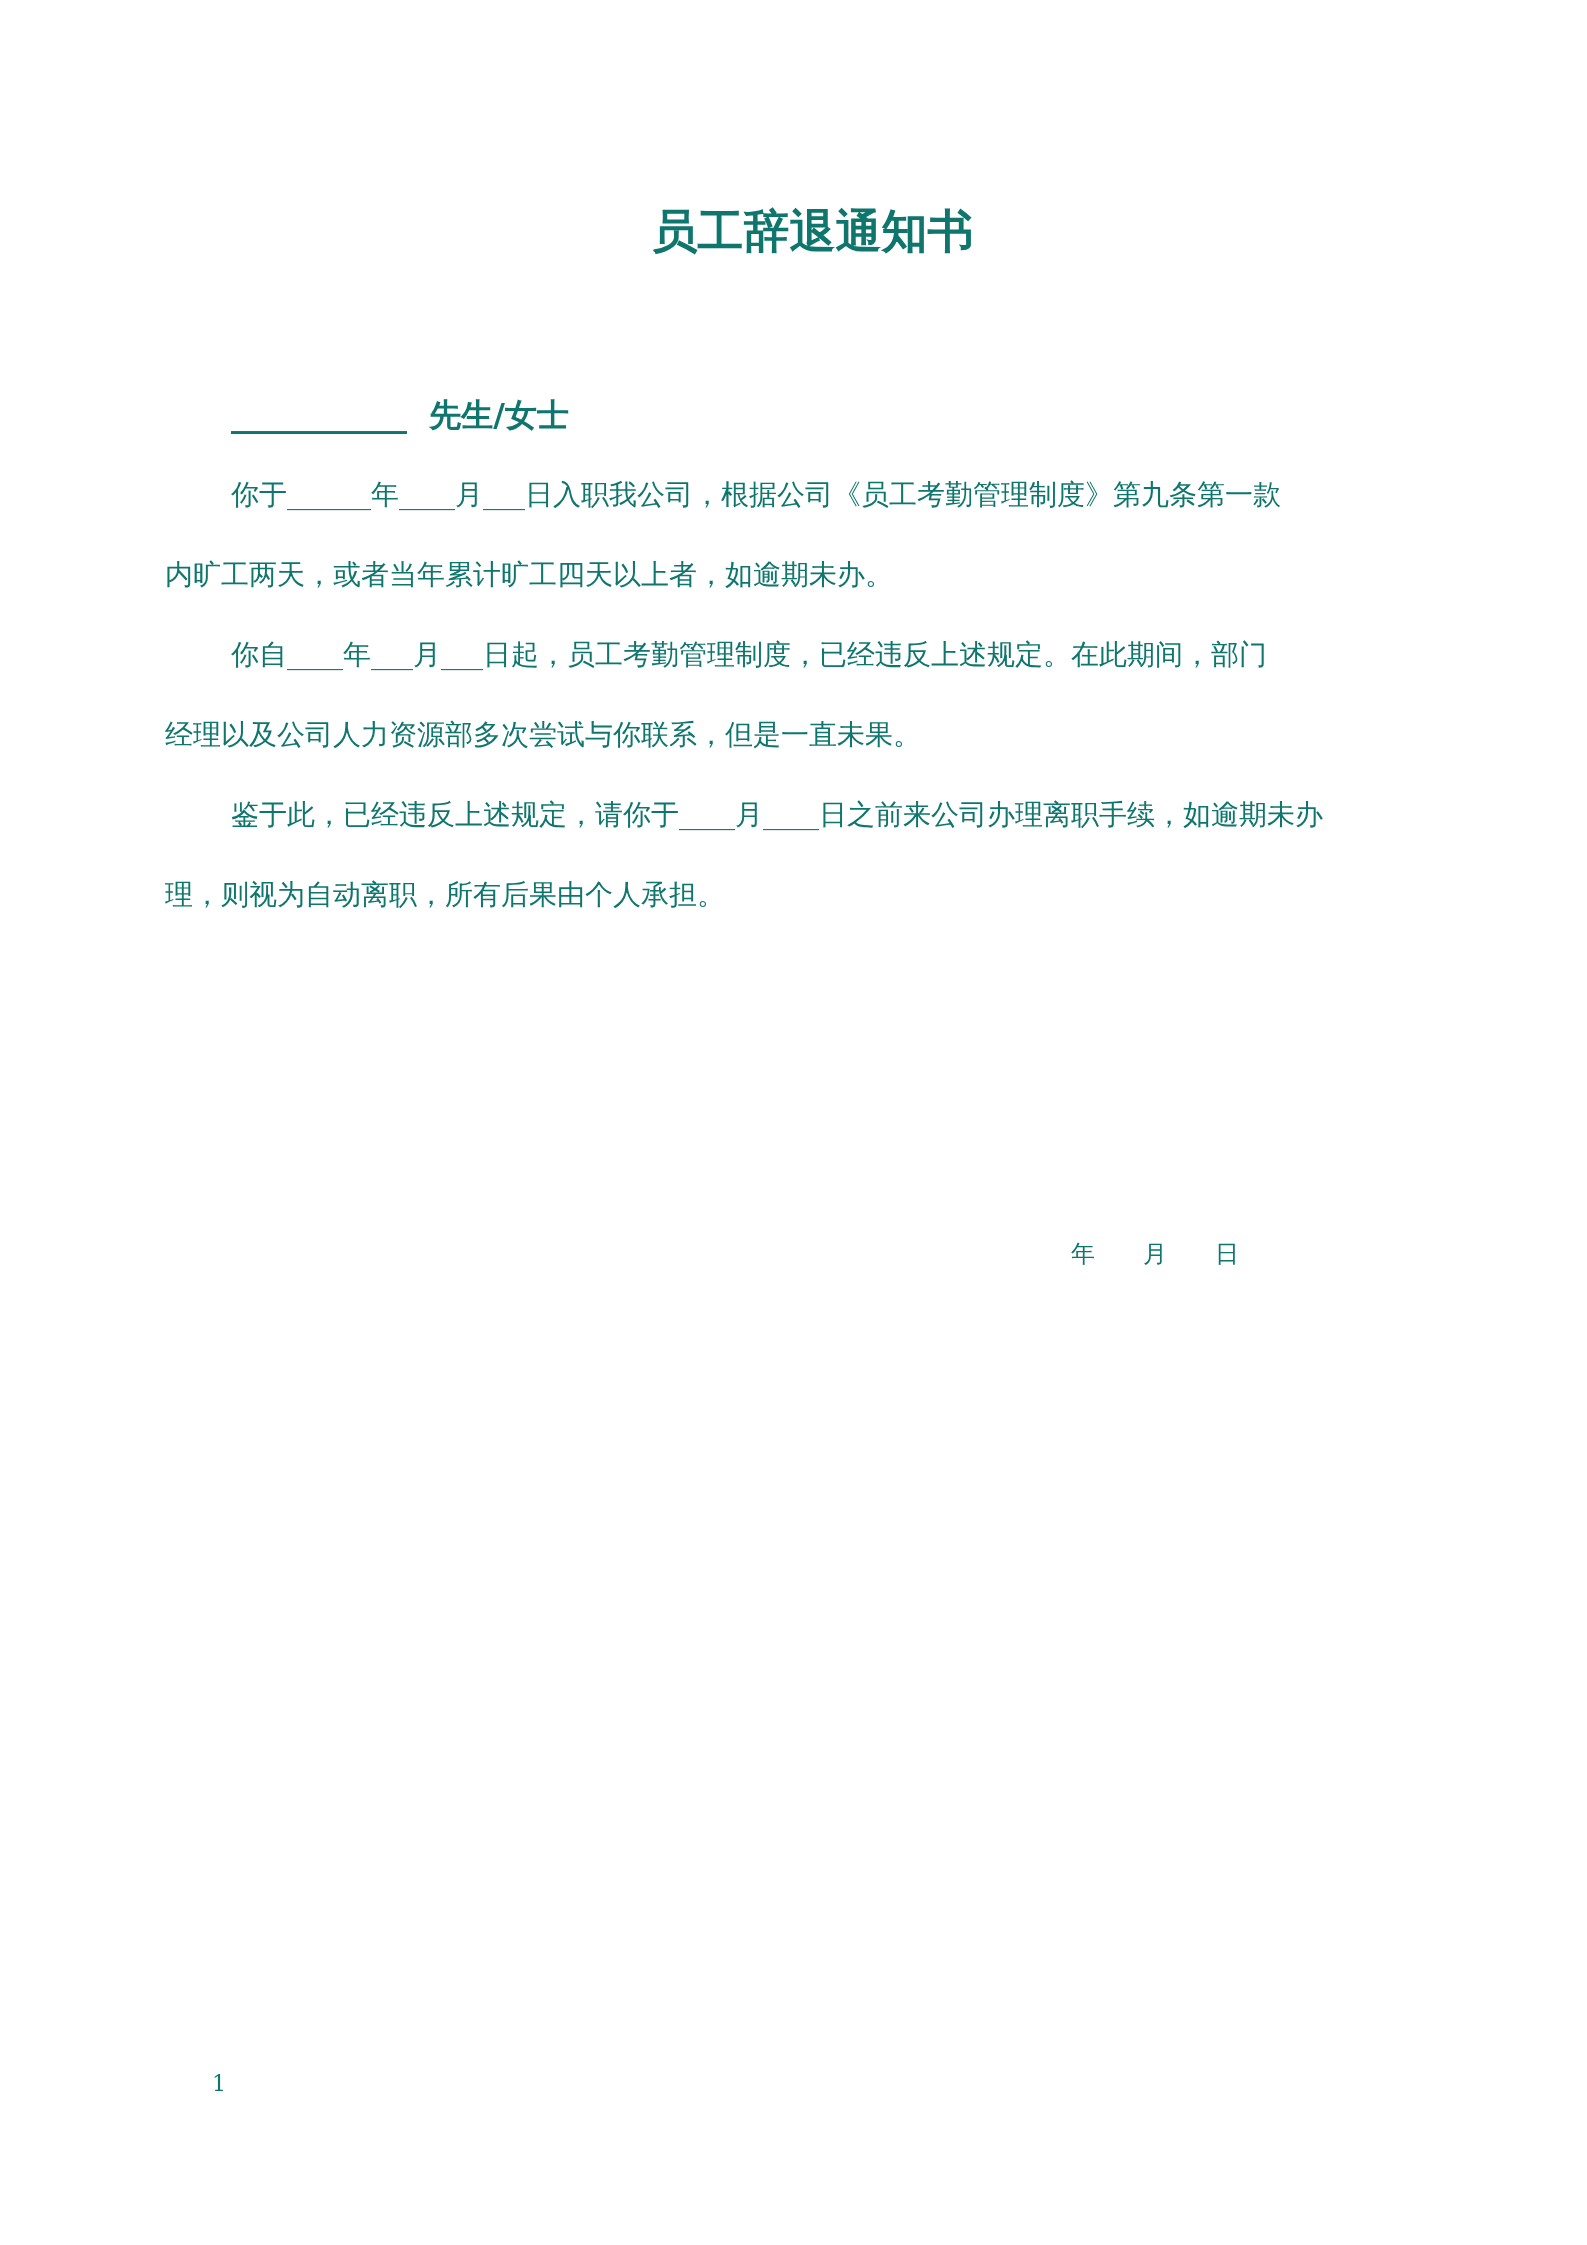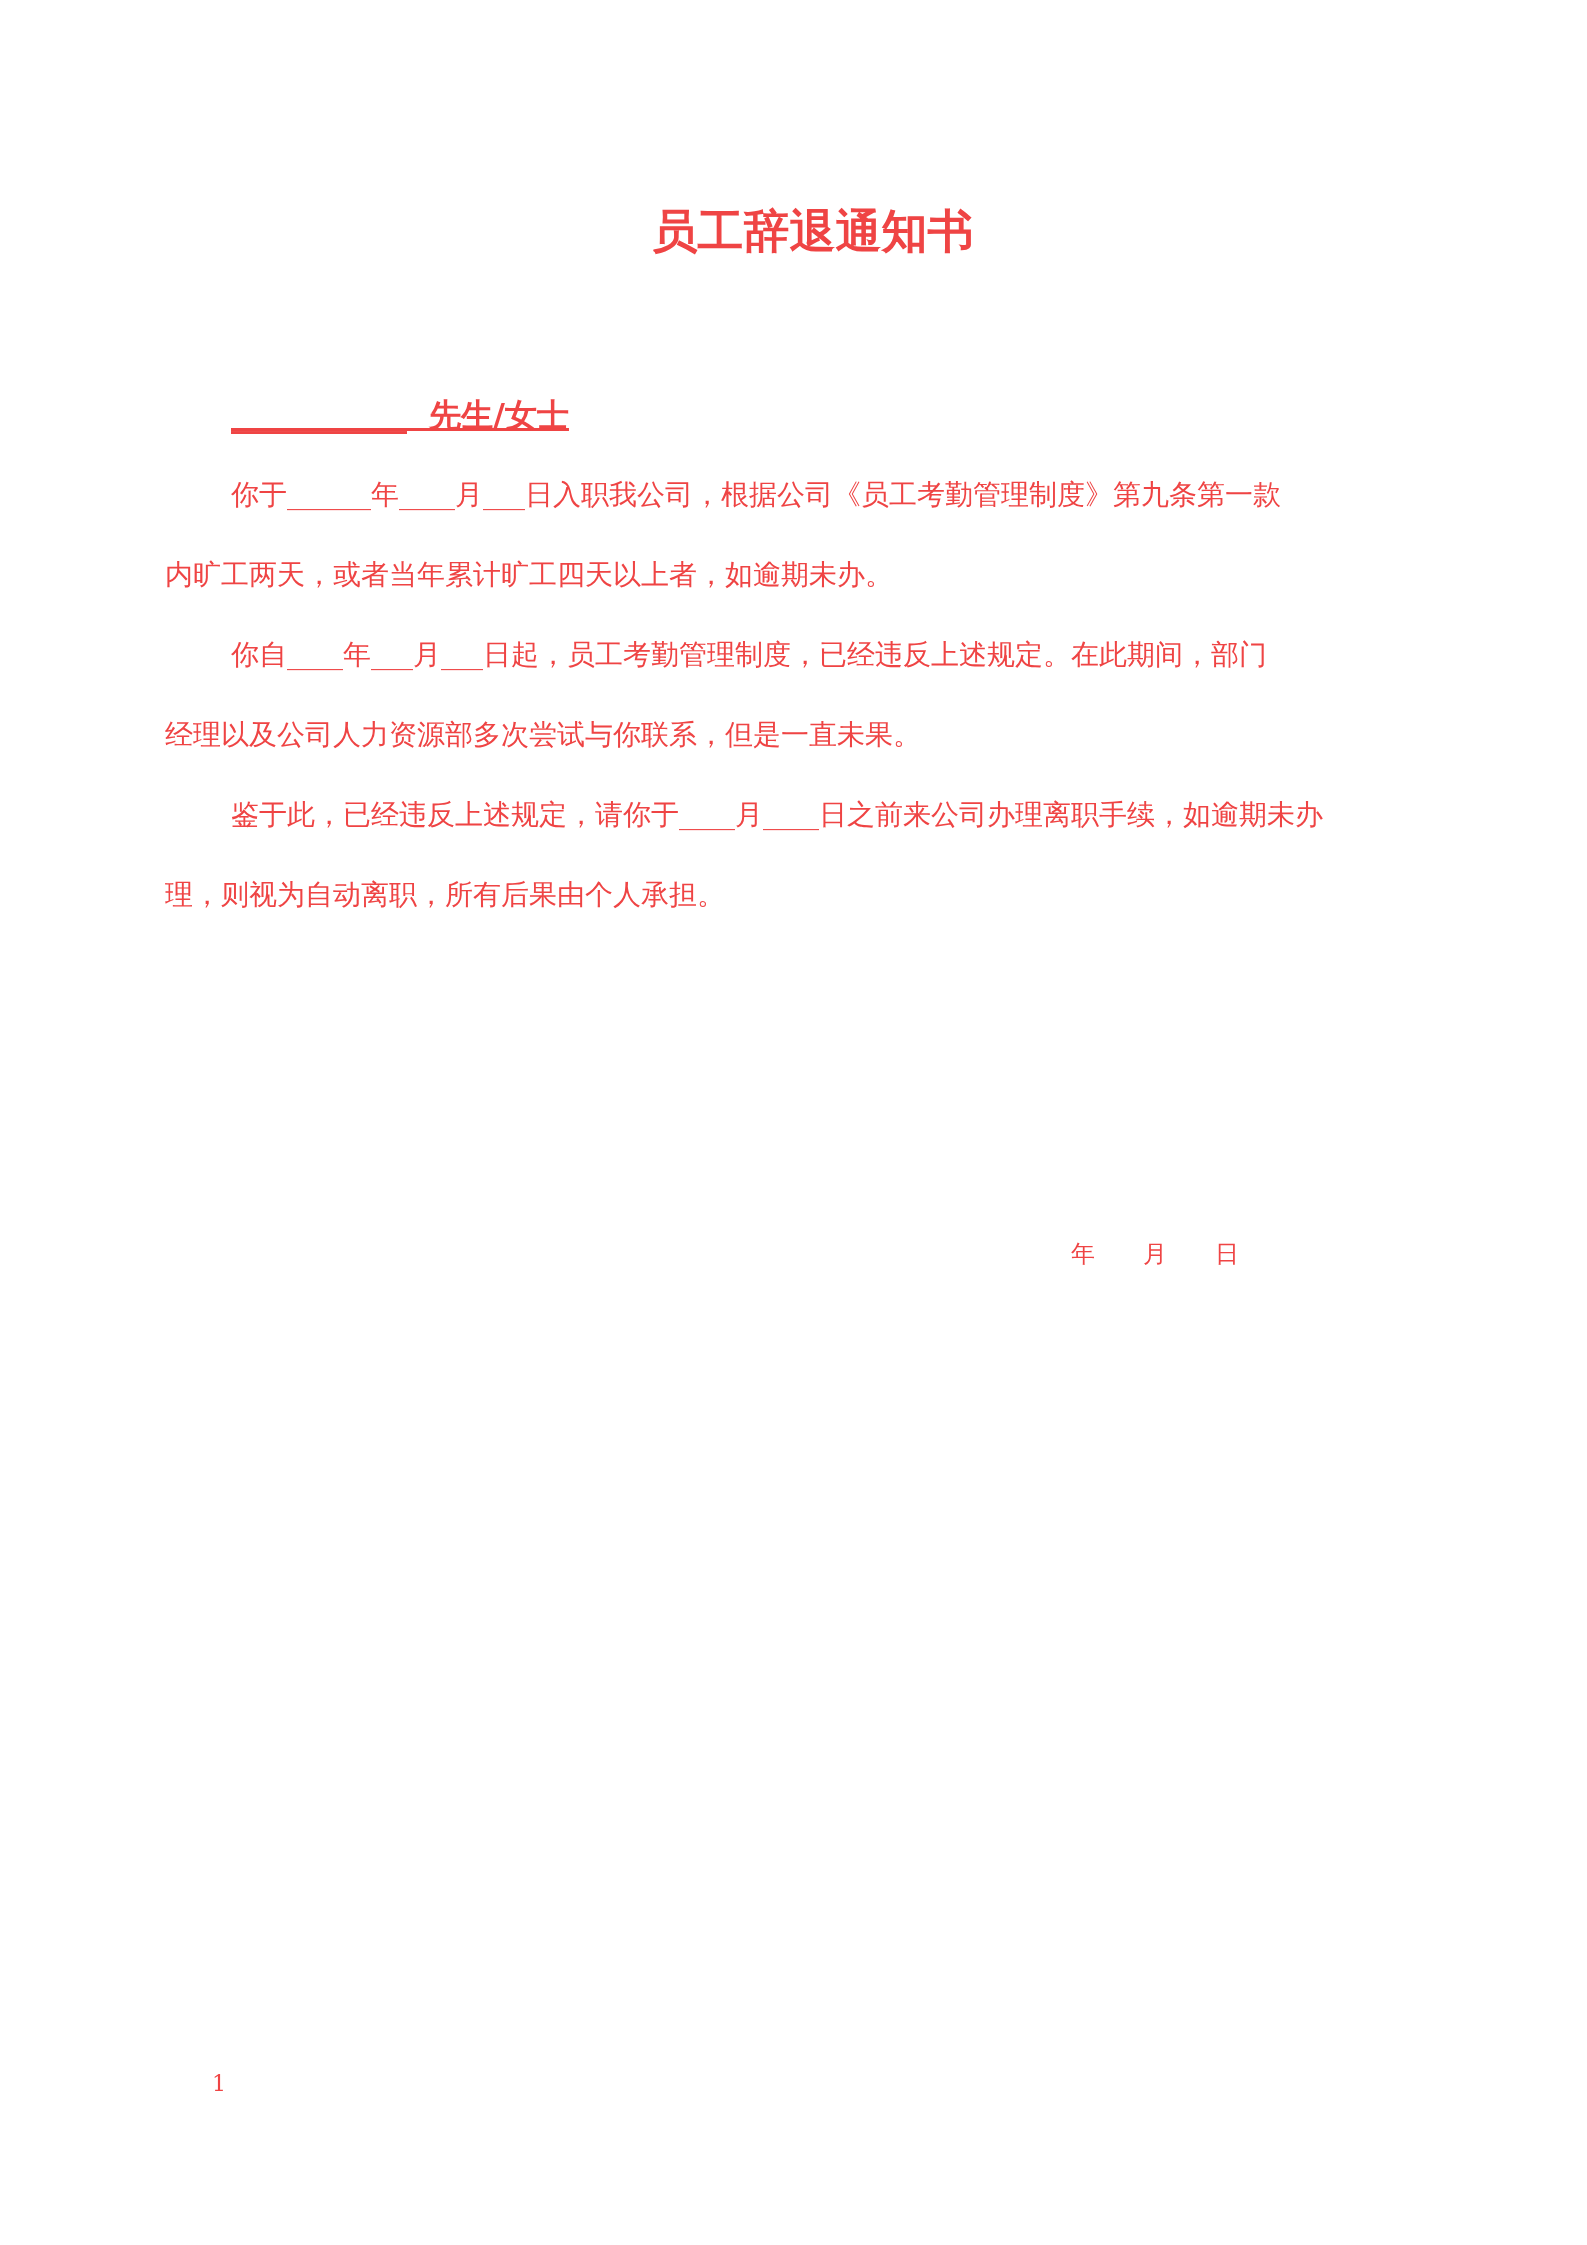--- a/index.html
+++ b/index.html
@@ -5,21 +5,21 @@
   html, body {
     margin: 0;
     padding: 0;
     background: #ffffff;
   }
   .page {
     position: relative;
     width: 1587px;
     height: 2245px;
     background: #ffffff;
-    color: #ef4444;
+    color: #0f766e;
     font-family: "DejaVu Serif", "Liberation Serif", serif;
     overflow: hidden;
   }
   .doc-title {
     position: absolute;
     top: 196px;
     left: 165px;
     width: 1295px;
     height: 70px;
     line-height: 70px;
@@ -32,21 +32,20 @@
     position: absolute;
     top: 375px;
     left: 165px;
     width: 1300px;
     height: 80px;
     line-height: 80px;
     font-size: 32px;
     font-weight: bold;
     text-indent: 66px;
     white-space: pre-wrap;
-    text-decoration: underline;
   }
   .body-lines {
     position: absolute;
     top: 455px;
     left: 165px;
     width: 1310px;
   }
   .line {
     height: 80px;
     line-height: 80px;

